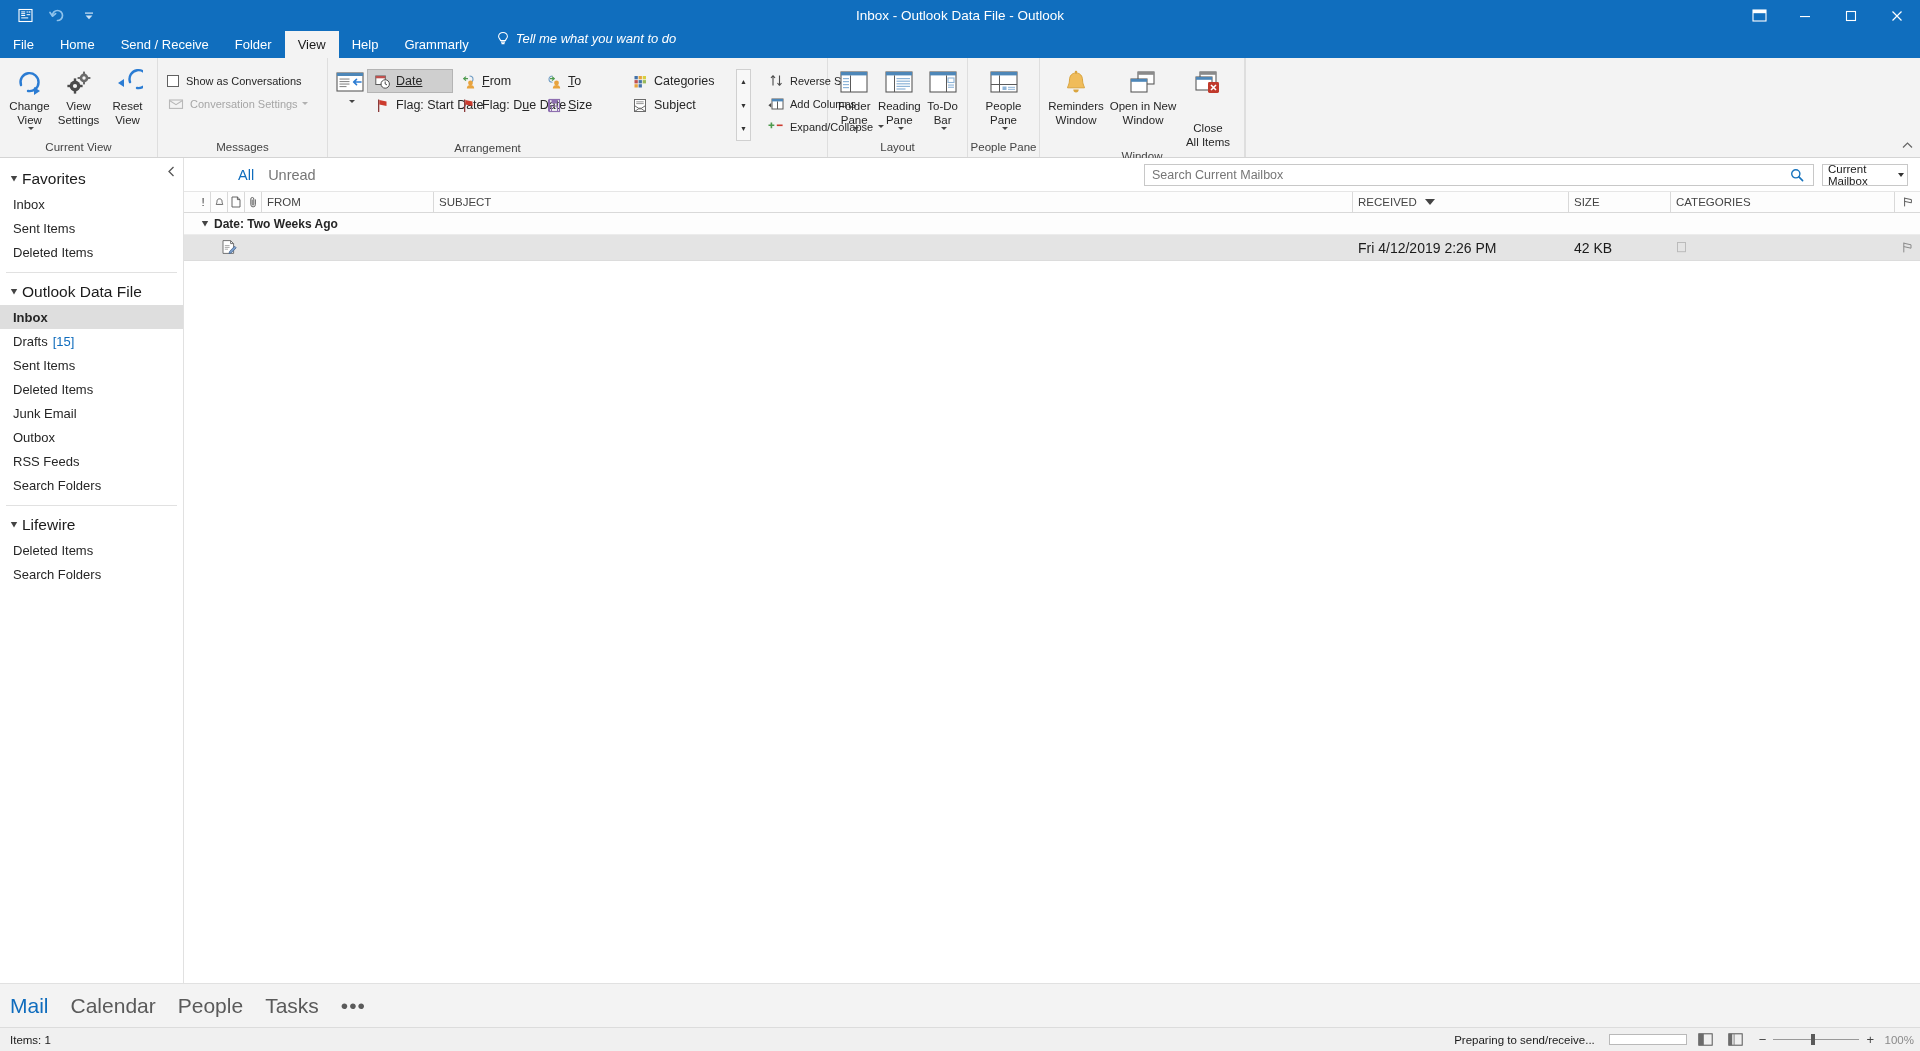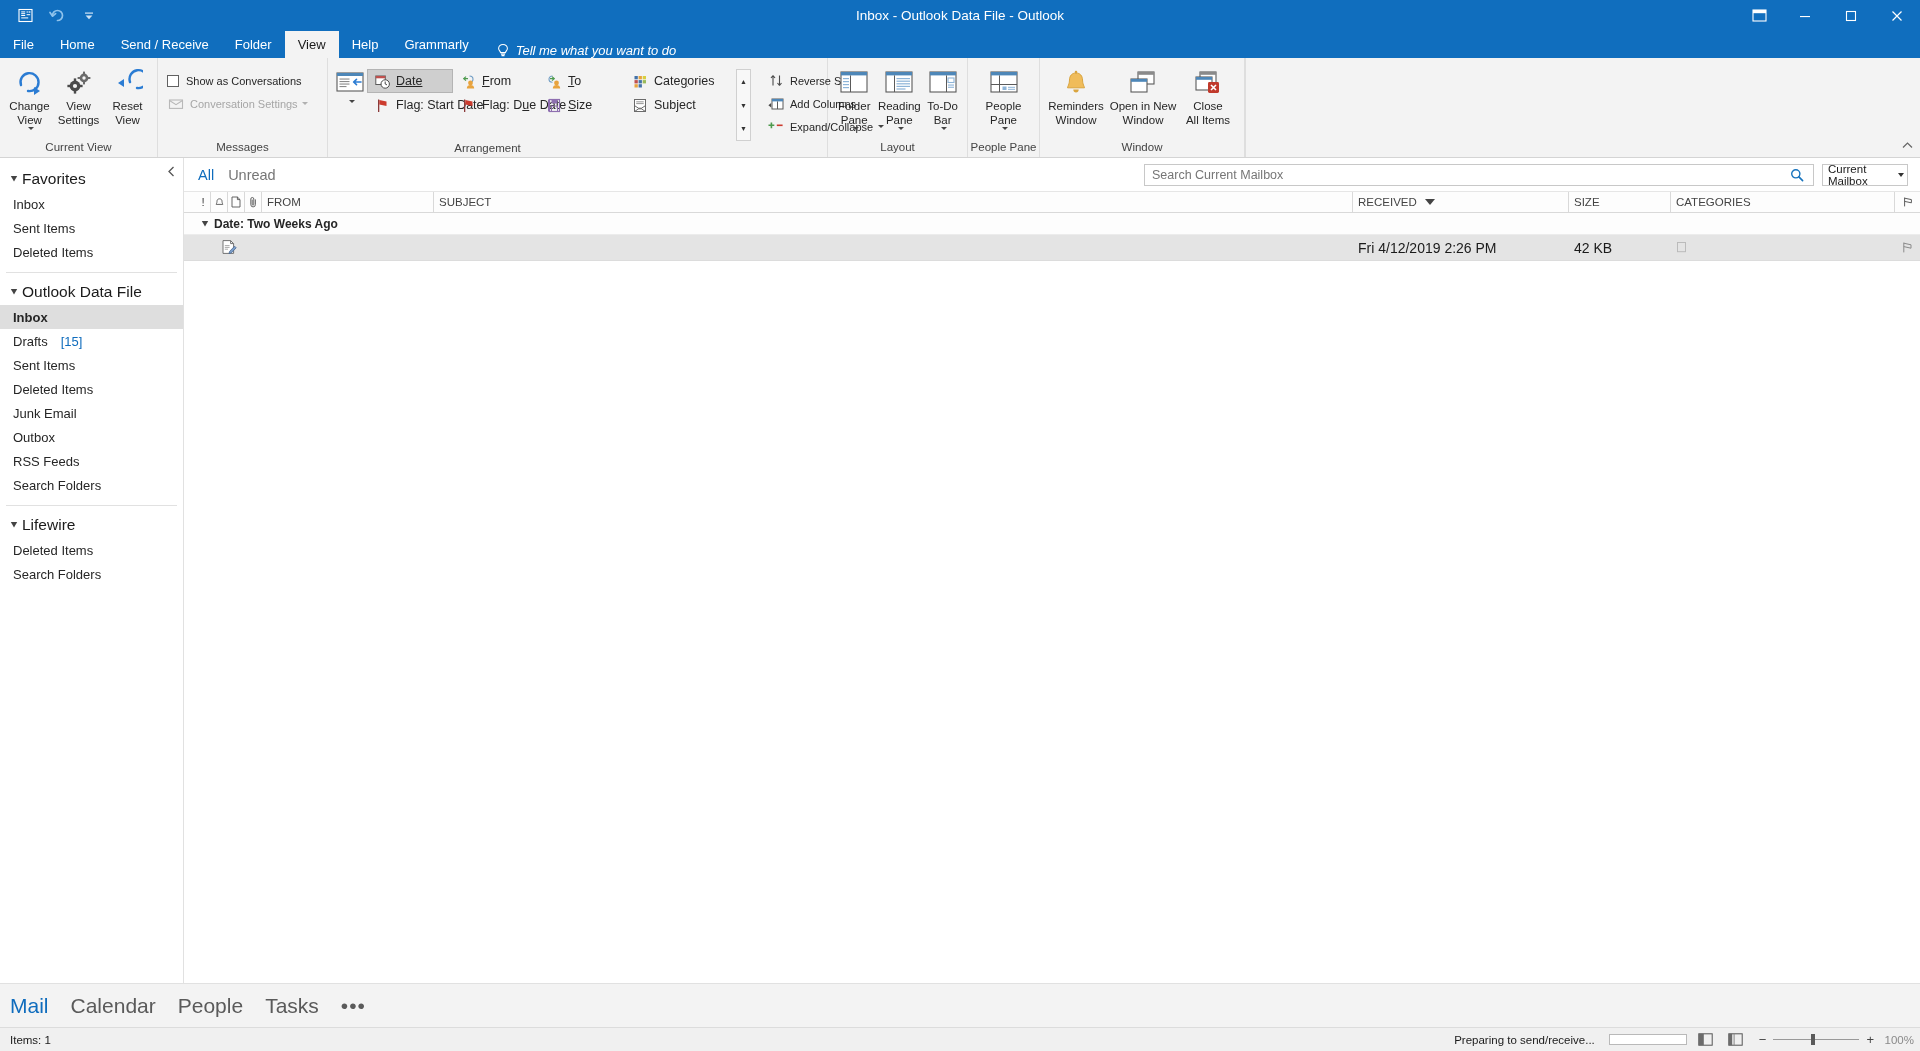--- a/index.html
+++ b/index.html
@@ -62,21 +62,21 @@
     display: flex; align-items: center;
     font-size: 13px; color: #fff;
     height: 27px;
     white-space: nowrap;
   }
   .tab.active {
     background: #f3f3f3;
     color: #1b1b1b;
   }
   .tellme {
-    display: flex; align-items: flex-end; gap: 6px;
+    display: flex; align-items: flex-start; gap: 6px;
     padding: 0 10px 0 14px;
     font-size: 13px; color: #fff;
     font-style: italic;
   }
   .tellme .bulb { display: flex; align-items: center; }
 
   
   .ribbon {
     height: 100px;
     background: #f3f3f3;
@@ -214,21 +214,21 @@
     margin-right: 2px;
   }
   .nav-item {
     padding: 4px 0 4px 13px;
     font-size: 13px;
     color: #262626;
     height: 24px;
     display: flex; align-items: center;
   }
   .nav-item.selected { background: #dedede; font-weight: bold; }
-  .nav-item .count { color: #0f6cbd; margin-left: 13px; }
+  .nav-item .count { color: #0f6cbd; margin-left: 5px; }
   .nav-sep {
     height: 1px; background: #e1e1e1;
     margin: 8px 6px 6px 6px;
   }
   .collapse-pane {
     position: absolute; right: 5px; top: 4px;
     width: 14px; height: 18px;
     display: flex; align-items: center; justify-content: center;
     color: #555;
   }
@@ -244,21 +244,21 @@
     height: 34px;
     display: flex; align-items: center;
     padding: 0 12px 0 14px;
     border-bottom: 1px solid #e6e6e6;
     background: #fff;
   }
   .filter-link {
     font-size: 14.5px; margin-right: 14px;
     color: #767676;
   }
-  .filter-link.active { color: #0f6cbd; }
+  .filter-link.active { color: #0f6cbd; margin-left: 40px; }
   .searchwrap {
     margin-left: auto;
     display: flex; align-items: center;
   }
   .searchbox {
     width: 670px; height: 22px;
     border: 1px solid #c8c8c8;
     background: #fff;
     display: flex; align-items: center;
     padding: 0 5px;
@@ -811,21 +811,21 @@
           <svg width="32" height="28" viewBox="0 0 32 28">
               <rect x="11" y="3" width="16" height="12" fill="#fff" stroke="#5a5a5a" stroke-width="1.1"></rect>
               <rect x="11" y="3" width="16" height="2.8" fill="#8a8a8a"></rect>
               <rect x="4" y="10" width="16" height="13" fill="#fff" stroke="#5a5a5a" stroke-width="1.1"></rect>
               <rect x="4" y="10" width="16" height="2.8" fill="#4e87b8"></rect>
             </svg>
         </span>
         <span class="lbl">Open in New
 Window</span>
       </div>
-      <div class="bigbtn" style="width:58px;">
+      <div class="bigbtn" style="width:58px;gap:22px;">
         <span class="ico">
           <svg width="32" height="28" viewBox="0 0 32 28">
               <rect x="8" y="3" width="16" height="12" fill="#fff" stroke="#5a5a5a" stroke-width="1.1"></rect>
               <rect x="8" y="3" width="16" height="2.8" fill="#8a8a8a"></rect>
               <rect x="4" y="8" width="16" height="13" fill="#fff" stroke="#5a5a5a" stroke-width="1.1"></rect>
               <rect x="4" y="8" width="16" height="2.8" fill="#4e87b8"></rect>
               <rect x="16" y="13" width="11" height="11" rx="1.4" fill="#c0392b"></rect>
               <path d="M19 16 L24 21 M24 16 L19 21" stroke="#fff" stroke-width="1.6"></path>
             </svg>
         </span>

